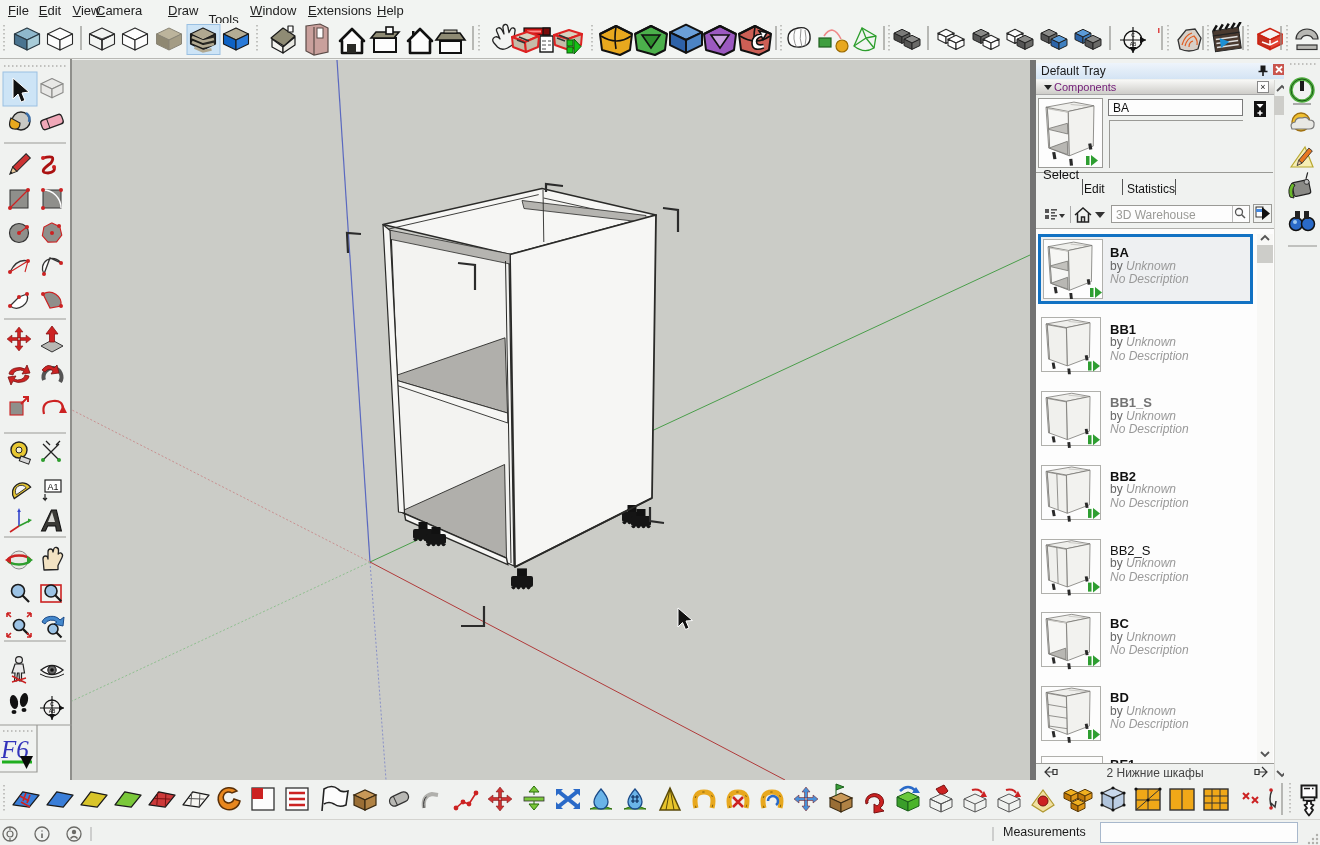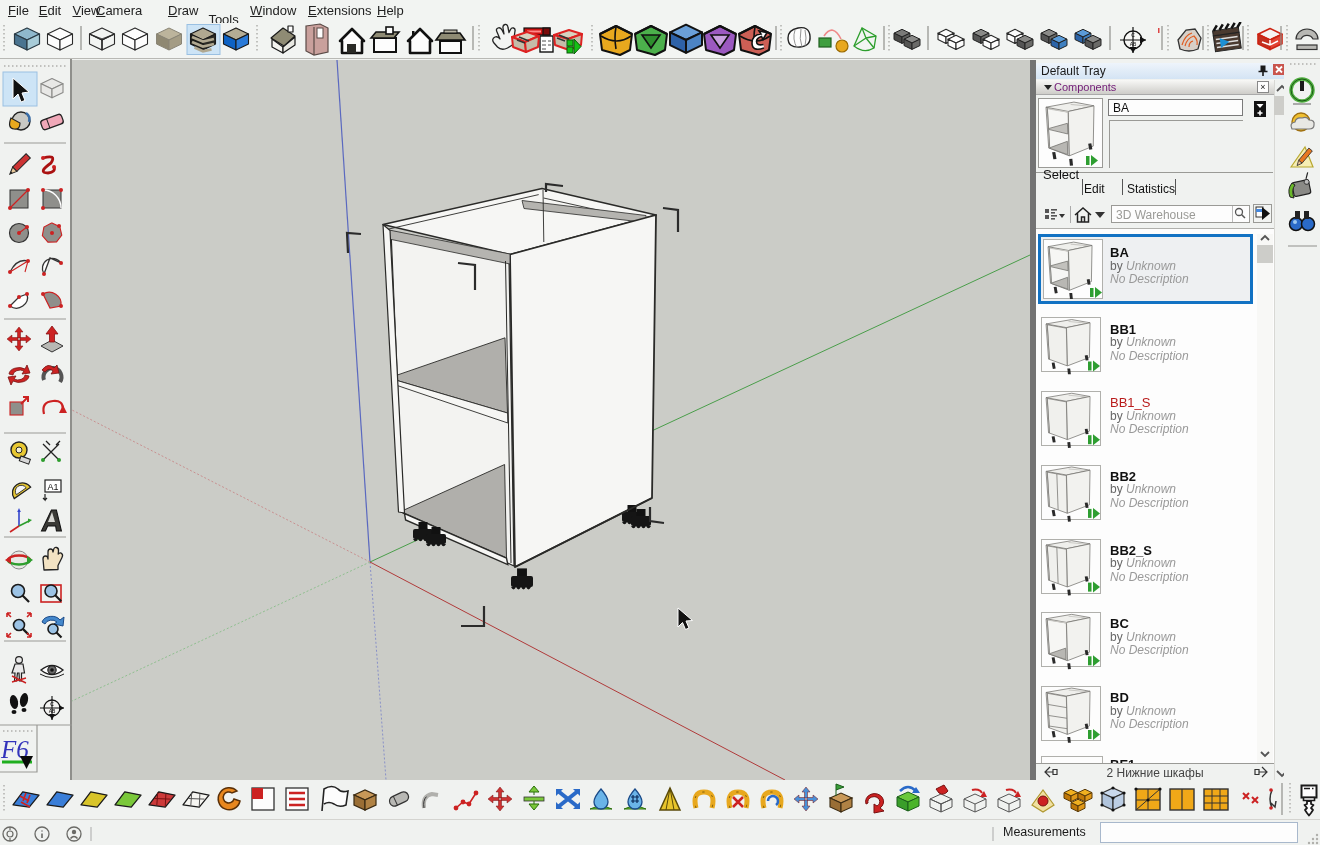--- a/index.html
+++ b/index.html
@@ -453,29 +453,29 @@
     <div style="position:absolute;left:2px;top:174px;width:215px;height:70px;background:#eef0f2;border:3px solid #1272c3"></div>
     <div style="position:absolute;left:7px;top:179px;width:60px;height:60px;background:#fdfdfd;border:1px solid #b0b0ac"></div>
     <div style="position:absolute;left:74px;top:185.0px;font-size:13px;font-weight:bold;color:#111">BA</div>
     <div style="position:absolute;left:74px;top:198.5px;font-size:12px;color:#666">by <i style="color:#999">Unknown</i></div>
     <div style="position:absolute;left:74px;top:212.0px;font-size:12px;font-style:italic;color:#999">No Description</div>
     <div style="position:absolute;left:4.6px;top:257.4px;width:60px;height:55px;background:#fdfdfd;border:1px solid #b0b0ac"></div>
     <div style="position:absolute;left:74px;top:261.5px;font-size:13px;font-weight:bold;color:#111">BB1</div>
     <div style="position:absolute;left:74px;top:275.0px;font-size:12px;color:#666">by <i style="color:#999">Unknown</i></div>
     <div style="position:absolute;left:74px;top:288.5px;font-size:12px;font-style:italic;color:#999">No Description</div>
     <div style="position:absolute;left:4.6px;top:331.1px;width:60px;height:55px;background:#fdfdfd;border:1px solid #b0b0ac"></div>
-    <div style="position:absolute;left:74px;top:335.2px;font-size:13px;font-weight:normal;color:#b91c1c">BB1_S</div>
+    <div style="position:absolute;left:74px;top:335.2px;font-size:13px;font-weight:bold;color:#737373">BB1_S</div>
     <div style="position:absolute;left:74px;top:348.7px;font-size:12px;color:#666">by <i style="color:#999">Unknown</i></div>
     <div style="position:absolute;left:74px;top:362.2px;font-size:12px;font-style:italic;color:#999">No Description</div>
     <div style="position:absolute;left:4.6px;top:404.8px;width:60px;height:55px;background:#fdfdfd;border:1px solid #b0b0ac"></div>
     <div style="position:absolute;left:74px;top:408.9px;font-size:13px;font-weight:bold;color:#111">BB2</div>
     <div style="position:absolute;left:74px;top:422.4px;font-size:12px;color:#666">by <i style="color:#999">Unknown</i></div>
     <div style="position:absolute;left:74px;top:435.9px;font-size:12px;font-style:italic;color:#999">No Description</div>
     <div style="position:absolute;left:4.6px;top:478.5px;width:60px;height:55px;background:#fdfdfd;border:1px solid #b0b0ac"></div>
-    <div style="position:absolute;left:74px;top:482.6px;font-size:13px;font-weight:bold;color:#111">BB2_S</div>
+    <div style="position:absolute;left:74px;top:482.6px;font-size:13px;font-weight:normal;color:#111">BB2_S</div>
     <div style="position:absolute;left:74px;top:496.1px;font-size:12px;color:#666">by <i style="color:#999">Unknown</i></div>
     <div style="position:absolute;left:74px;top:509.6px;font-size:12px;font-style:italic;color:#999">No Description</div>
     <div style="position:absolute;left:4.6px;top:552.2px;width:60px;height:55px;background:#fdfdfd;border:1px solid #b0b0ac"></div>
     <div style="position:absolute;left:74px;top:556.3px;font-size:13px;font-weight:bold;color:#111">BC</div>
     <div style="position:absolute;left:74px;top:569.8px;font-size:12px;color:#666">by <i style="color:#999">Unknown</i></div>
     <div style="position:absolute;left:74px;top:583.3px;font-size:12px;font-style:italic;color:#999">No Description</div>
     <div style="position:absolute;left:4.6px;top:625.9px;width:60px;height:55px;background:#fdfdfd;border:1px solid #b0b0ac"></div>
     <div style="position:absolute;left:74px;top:630.0px;font-size:13px;font-weight:bold;color:#111">BD</div>
     <div style="position:absolute;left:74px;top:643.5px;font-size:12px;color:#666">by <i style="color:#999">Unknown</i></div>
     <div style="position:absolute;left:74px;top:657.0px;font-size:12px;font-style:italic;color:#999">No Description</div>

